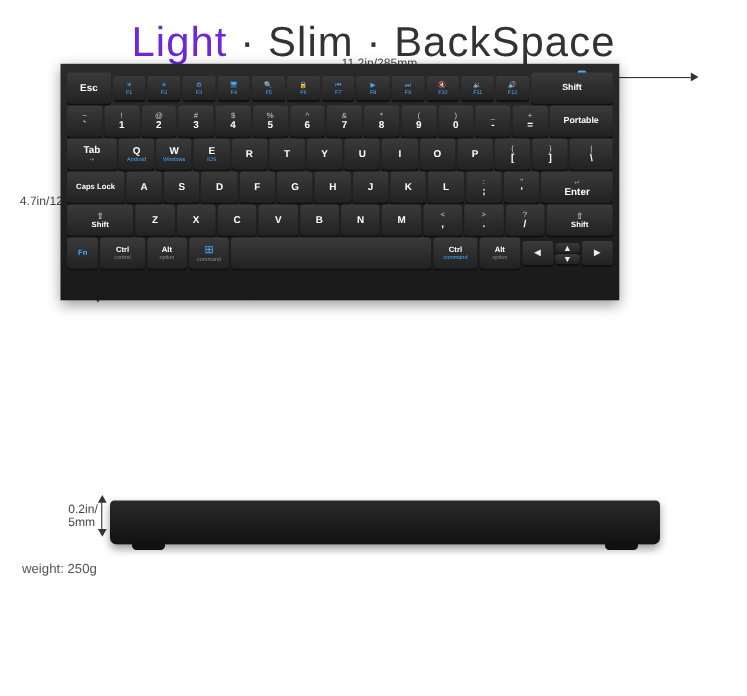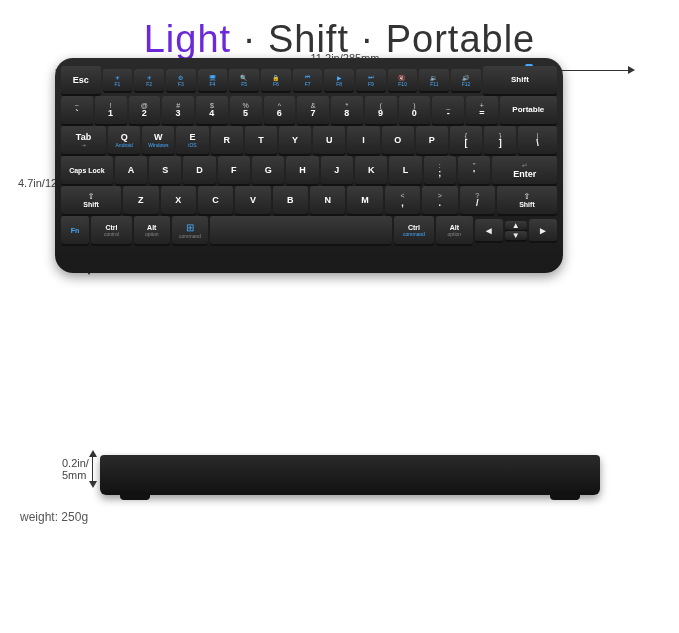--- a/index.html
+++ b/index.html
@@ -29,21 +29,21 @@
     }
 
     
     .keyboard-body {
       position: absolute;
       left: 55px;
       top: 58px;
       width: 508px;
       height: 215px;
       background: linear-gradient(180deg, #2a2a2a 0%, #1a1a1a 100%);
-      border-radius: 18px;
+      border-radius: 0;
       padding: 8px 6px;
       box-shadow: 0 4px 12px rgba(0,0,0,0.4);
     }
 
     
     .led-indicator {
       position: absolute;
       right: 30px;
       top: 6px;
       width: 8px;
@@ -236,21 +236,21 @@
       align-items: center;
       height: 38px;
     }
 
   </style>
 </head>
 <body>
 
 <div class="header">
   <div class="header-title">
-    <span style="color:#6d28d9">Light</span><span style="color:#333"> · Shift · Portable</span>
+    <span style="color:#6d28d9">Light</span><span style="color:#333"> · Slim · BackSpace</span>
   </div>
 </div>
 
 <div class="width-arrow-container">
   <div class="width-label">11.2in/285mm</div>
   <div class="arrow-row">
     <div class="arr-left"></div>
     <div class="h-line"></div>
     <div class="arr-right"></div>
   </div>

